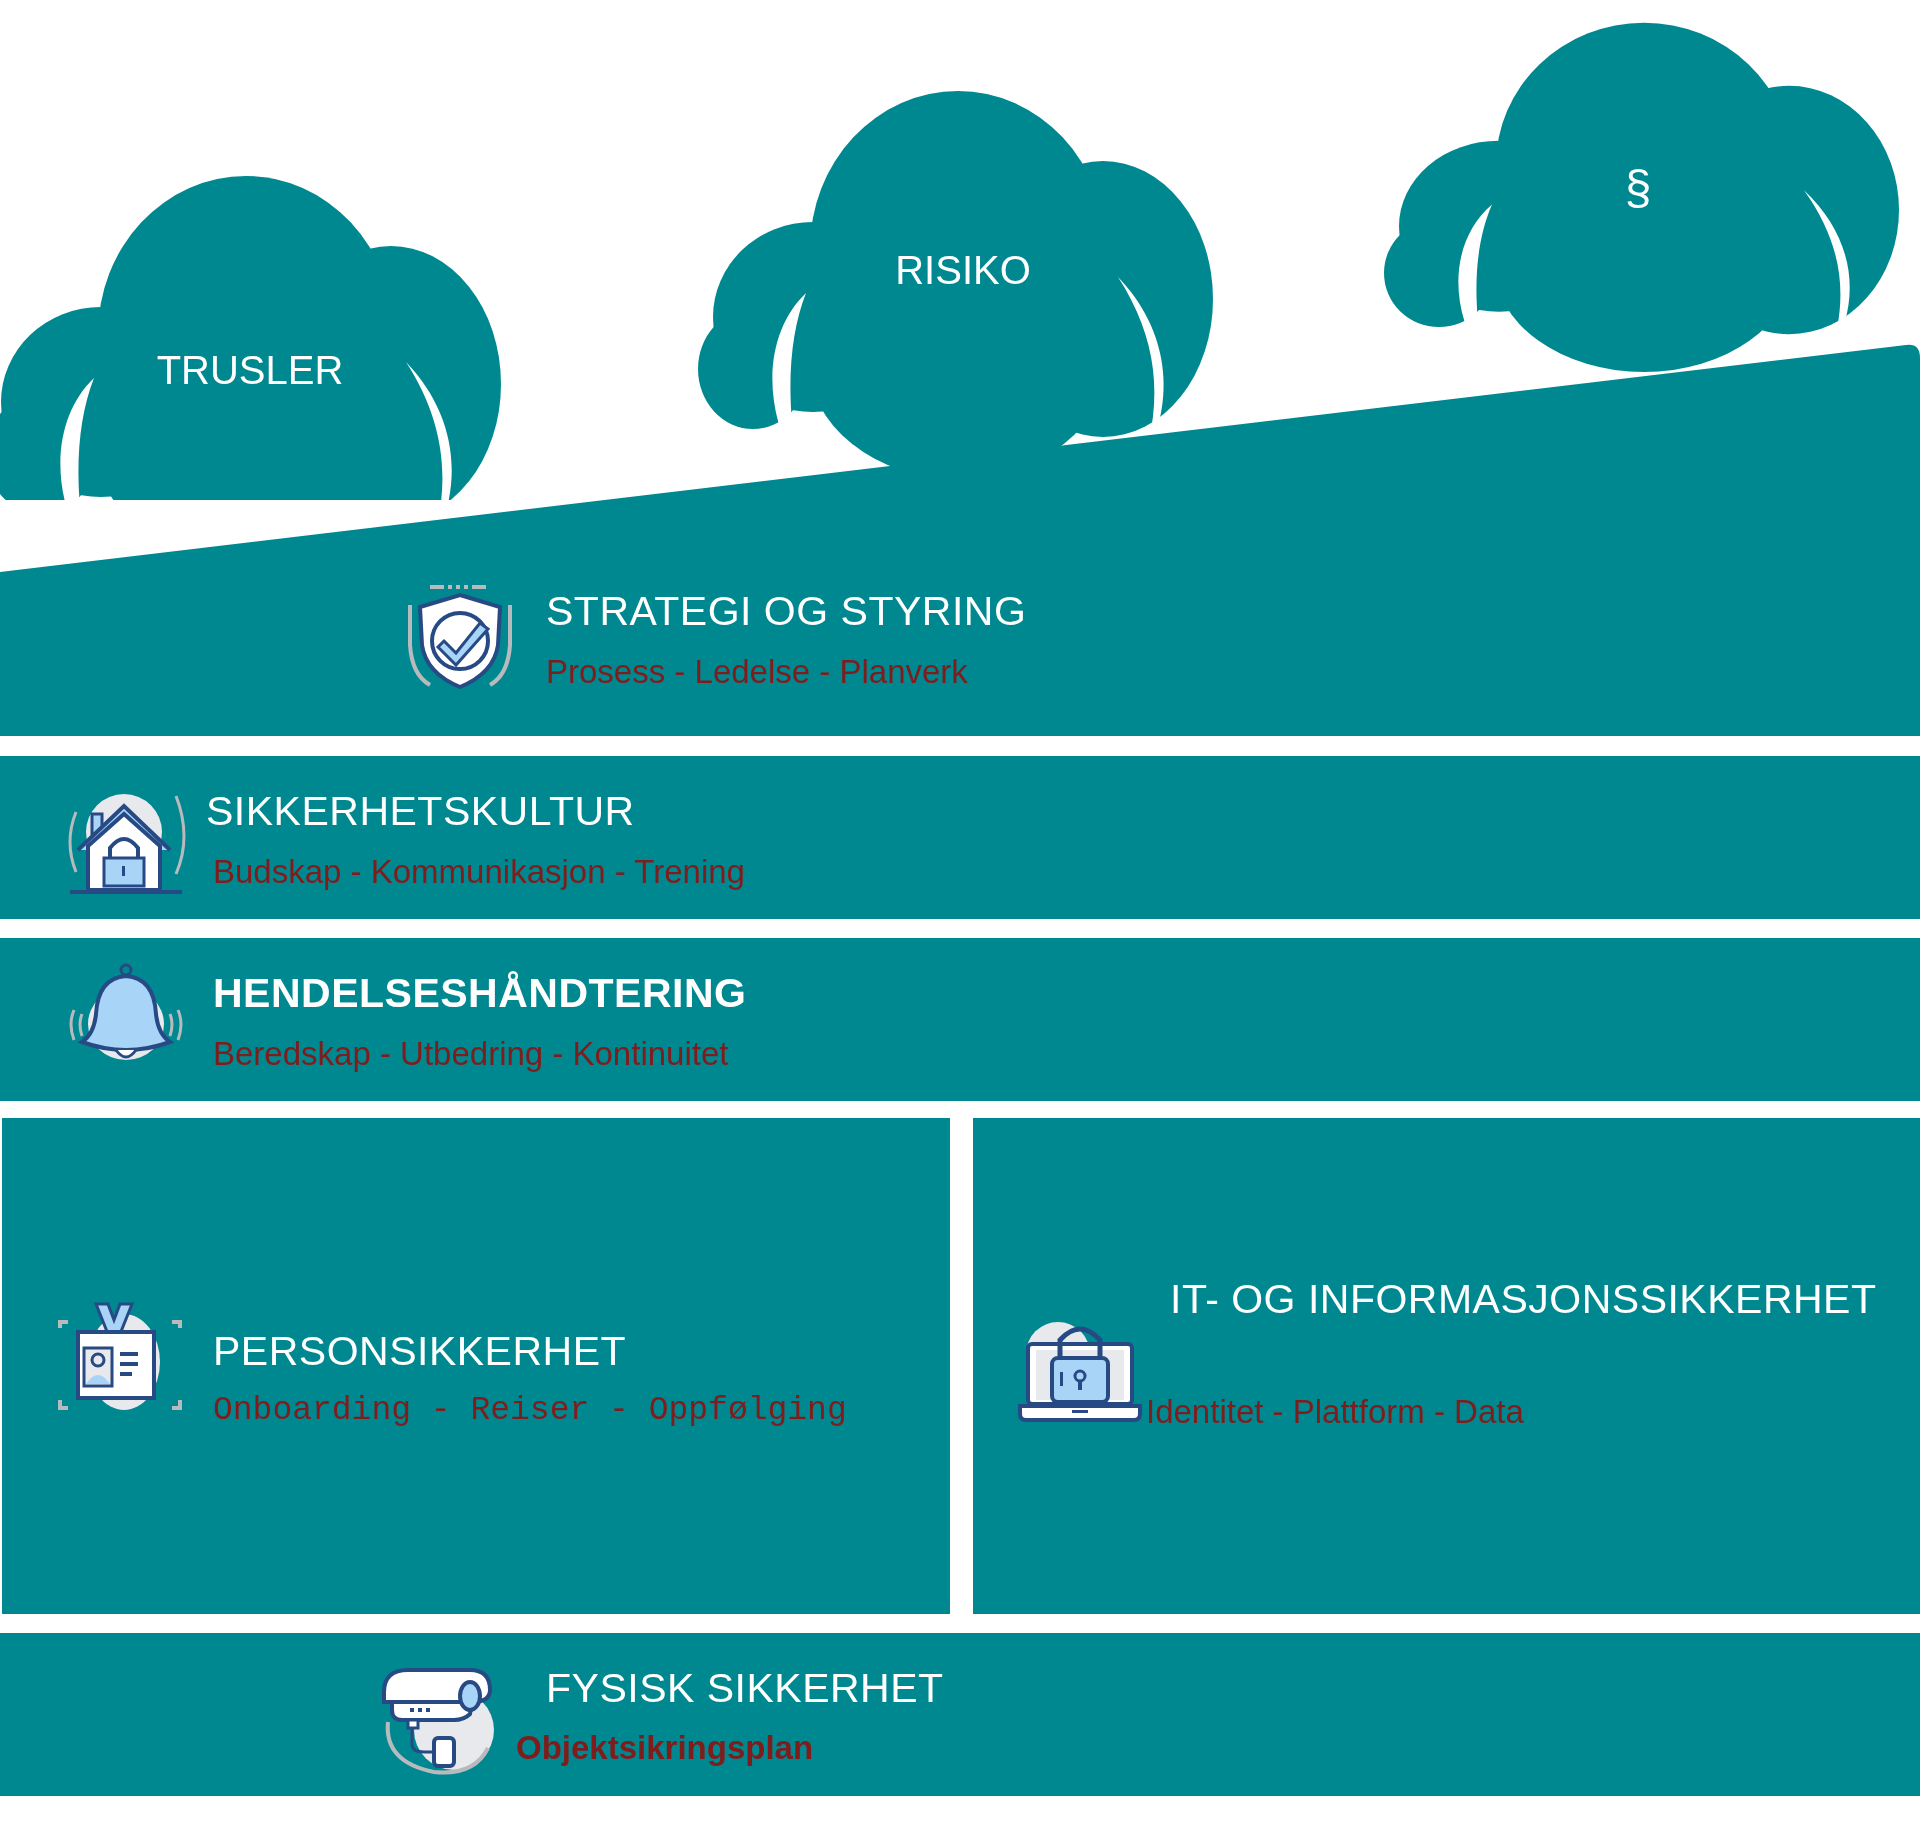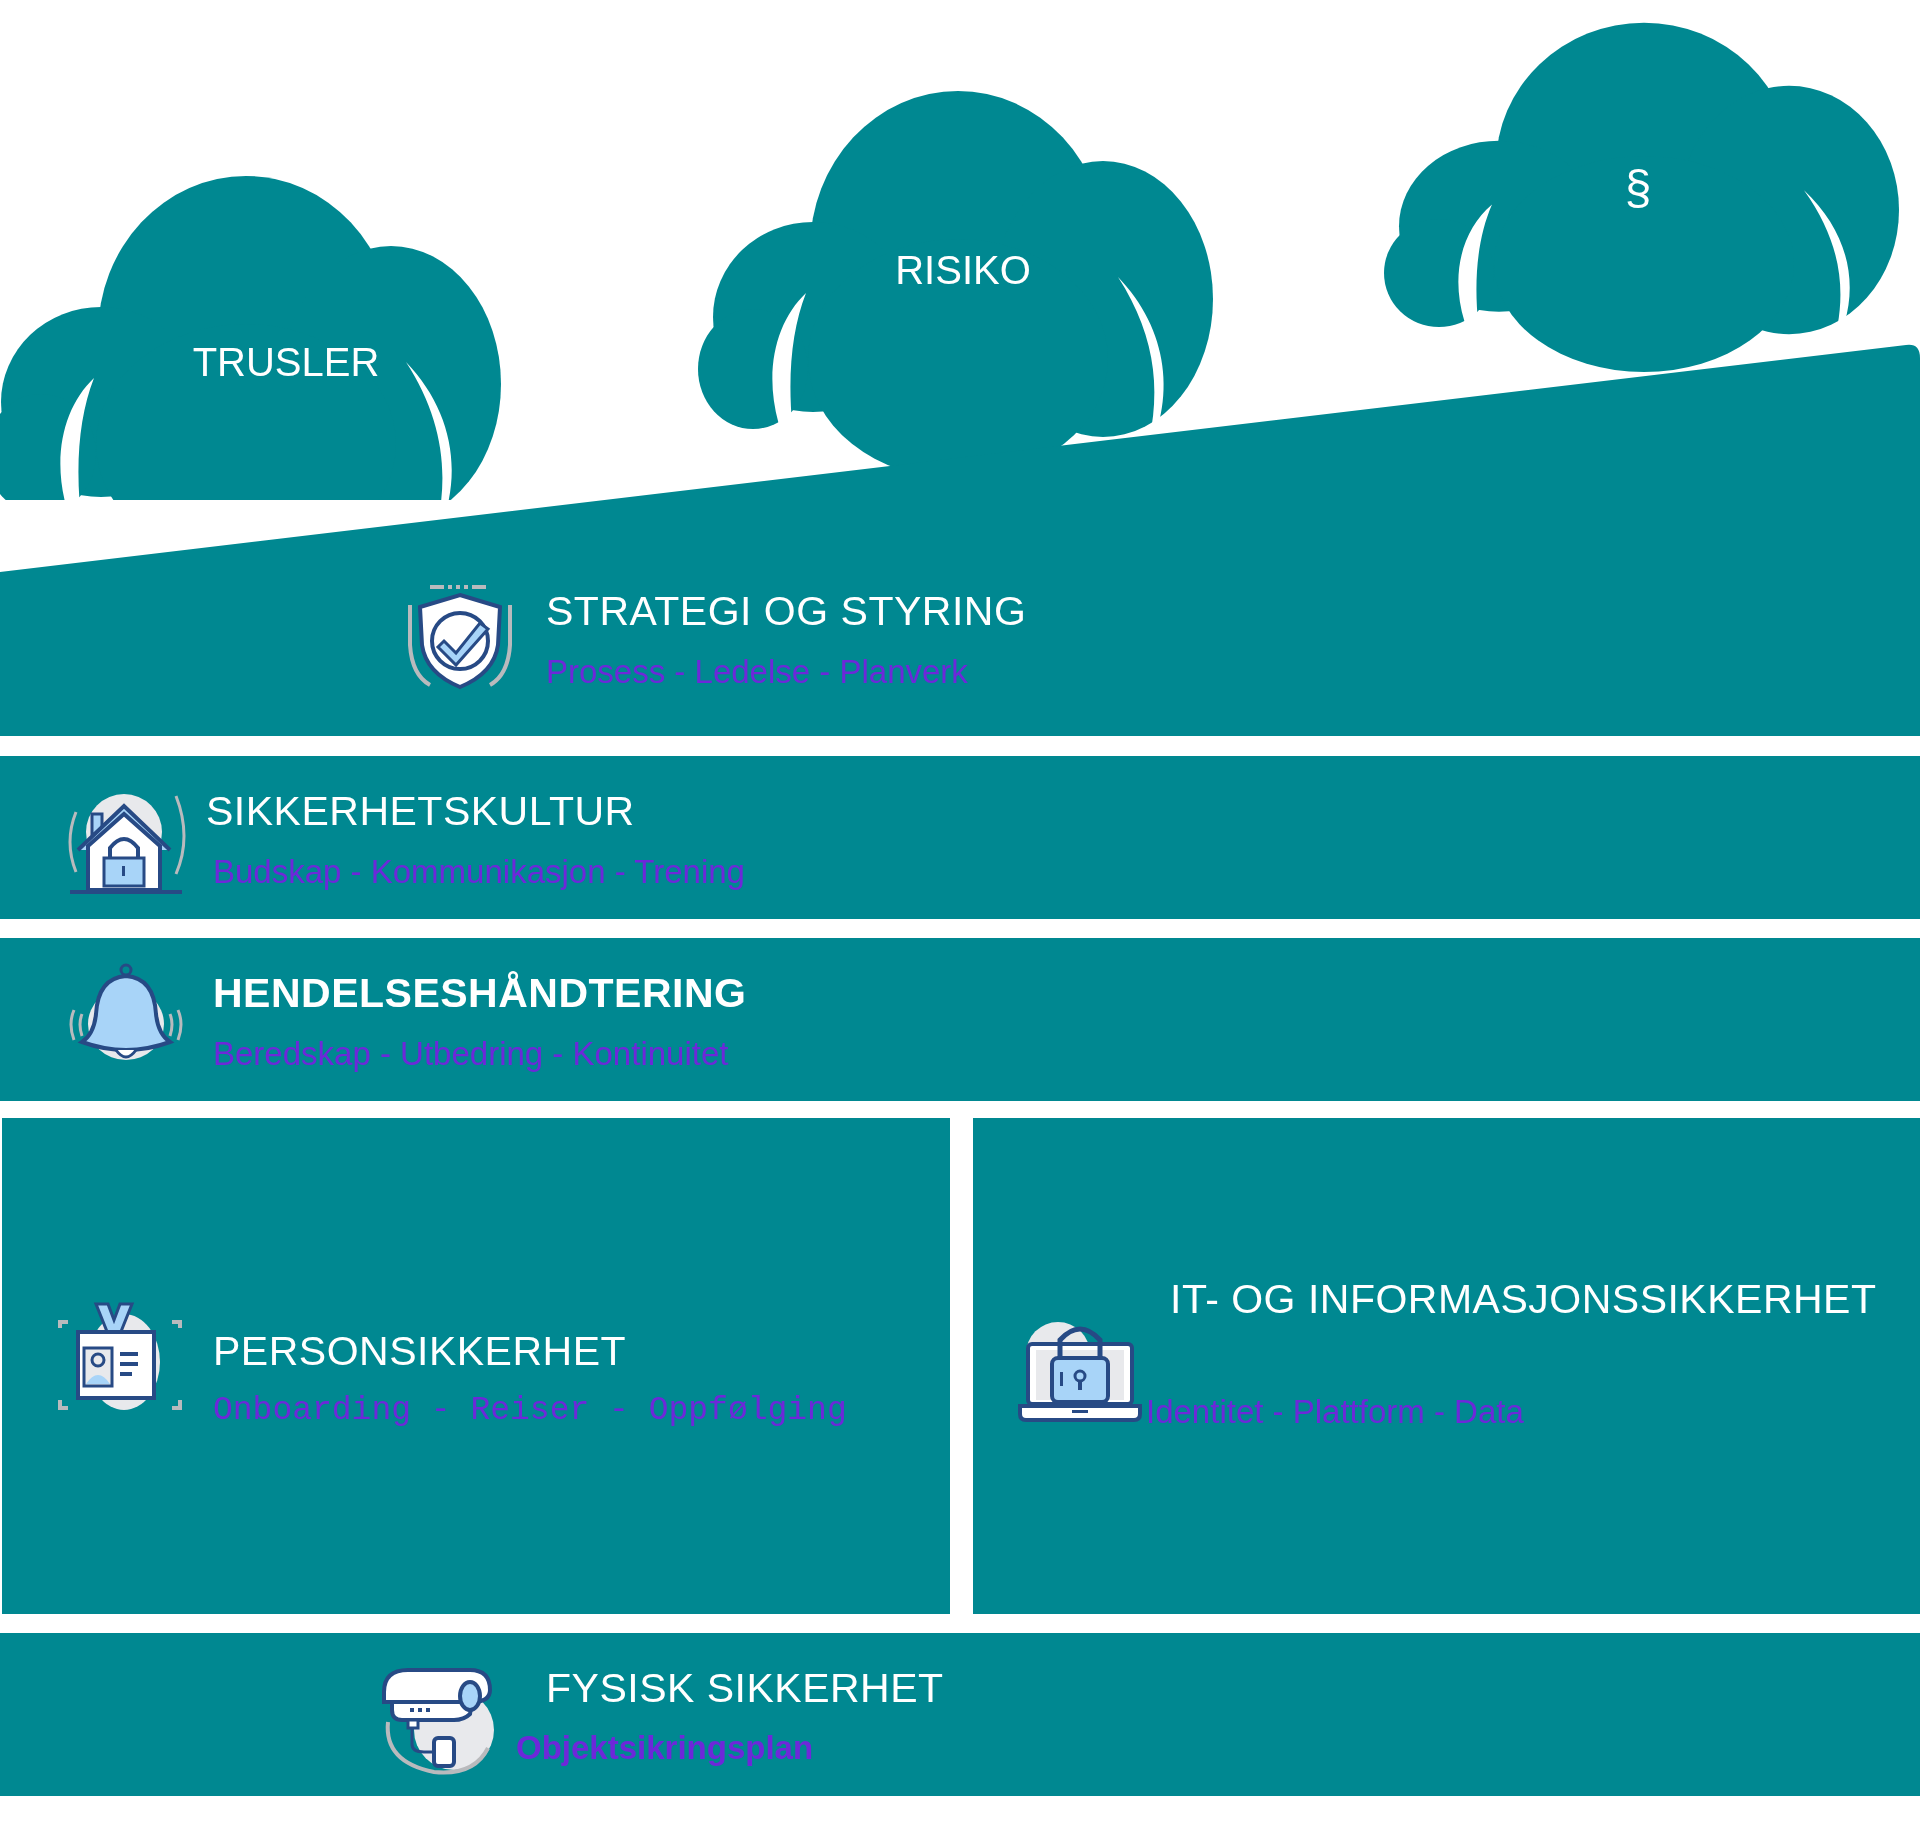--- a/index.html
+++ b/index.html
@@ -1,20 +1,20 @@
 <!DOCTYPE html>
 <html><head>
 <meta charset="utf-8">
 <style>
   html,body{margin:0;padding:0;background:#fff;}
   body{width:1920px;height:1823px;position:relative;overflow:hidden;font-family:"Liberation Sans","DejaVu Sans",sans-serif;}
   .abs{position:absolute;}
   .band{position:absolute;background:#008891;}
   .title{position:absolute;color:#fff;font-size:41px;letter-spacing:0.5px;white-space:nowrap;}
-  .sub{position:absolute;color:#6d28d9;font-size:33px;white-space:nowrap;}
+  .sub{position:absolute;color:#7f1d1d;font-size:33px;white-space:nowrap;}
   .cloud-label{position:absolute;color:#fff;font-size:40px;text-align:center;white-space:nowrap;transform:translateX(-50%);}
   svg.icon{position:absolute;overflow:visible;}
 </style>
 </head>
 <body>
 
 <svg class="abs" style="left:0;top:0" width="1920" height="500">
   <defs>
     <g id="cloudshape">
       <ellipse cx="0" cy="0" rx="148" ry="158" fill="#008891"></ellipse>
@@ -29,21 +29,21 @@
   <g transform="translate(246,334)">
       <use href="#cloudshape"></use>
     </g>
   <g transform="translate(958,249)">
       <use href="#cloudshape"></use>
     </g>
   <g transform="translate(1644,165) scale(1,0.9)">
       <use href="#cloudshape"></use>
     </g>
 </svg>
-<div class="cloud-label" style="left:250px;top:340px;margin-left:36px;">TRUSLER</div>
+<div class="cloud-label" style="left:250px;top:348px;">TRUSLER</div>
 <div class="cloud-label" style="left:963px;top:248px;text-align:center;">RISIKO</div>
 <div class="cloud-label" style="left:1638px;top:160px;font-size:48px;">§</div>
 
 <svg class="abs" style="left:0;top:330px" width="1920" height="410">
   <path d="M0,242 L1906,15 Q1920,13 1920,28 L1920,406 L0,406 Z" fill="#008891"></path>
 </svg>
 <svg class="icon" style="left:402px;top:585px" width="116" height="106" viewBox="0 0 116 106">
   <rect x="28" y="0" width="14" height="4" fill="#b9babd"></rect>
     <rect x="46" y="0" width="4" height="4" fill="#b9babd"></rect>
     <rect x="54" y="0" width="4" height="4" fill="#b9babd"></rect>

